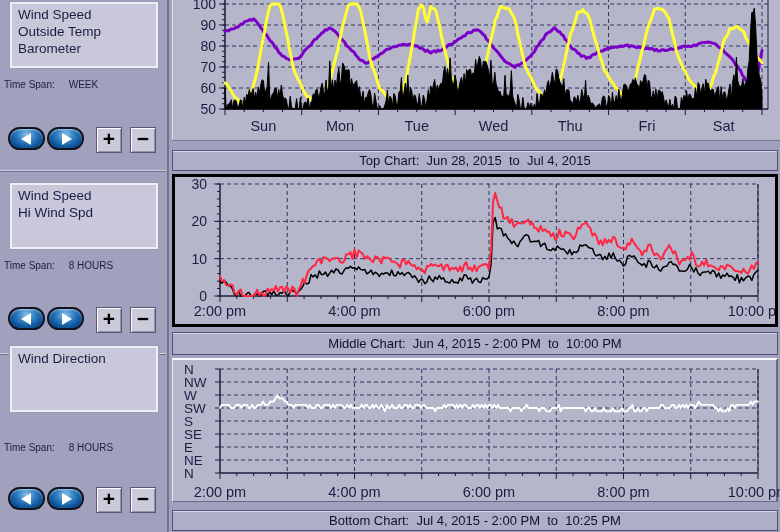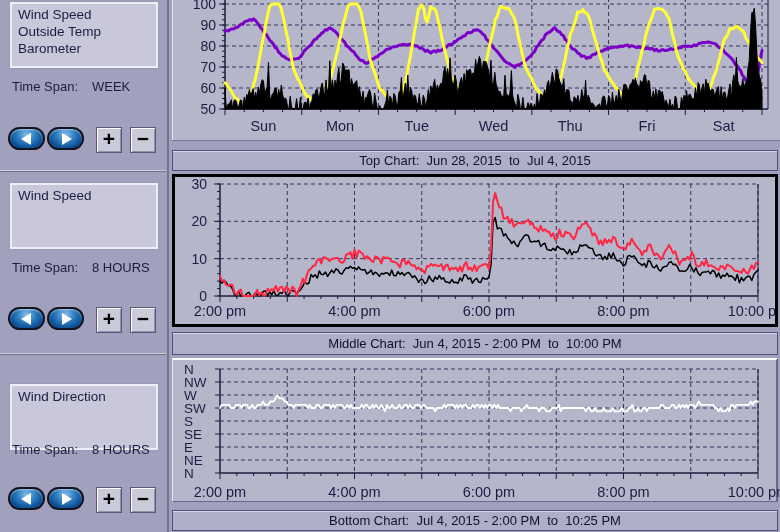--- a/index.html
+++ b/index.html
@@ -6,21 +6,21 @@
   .app{position:relative;width:780px;height:532px;overflow:hidden;
        background:#a1a1bd;font-family:"Liberation Sans",sans-serif;color:#1c1c42;}
   
   .vdivider{position:absolute;left:167px;top:0;width:2px;height:532px;background:#74748f;}
   .hgroove-light{position:absolute;left:0;width:166px;height:1px;background:#cfcfe0;}
   .hgroove-dark{position:absolute;left:0;width:166px;height:1px;background:#6e6e92;}
   .listbox{position:absolute;left:10px;width:148px;height:66px;background:#c8c8da;
            border:2px solid #eeeef6;box-sizing:border-box;outline:1px solid #9a9ab4;
            padding:2px 0 0 6px;font-size:13.5px;line-height:17px;overflow:hidden;}
   .listbox span{display:block;}
-  .timespan{position:absolute;left:12px;font-size:13px;white-space:pre;text-align:center;}
+  .timespan{position:absolute;left:4px;font-size:10px;white-space:pre;text-align:center;}
   .timespan .val{margin-left:14px;}
   .btnrow{position:absolute;left:8px;height:28px;}
   .navbtn{position:absolute;top:0;width:37px;height:23px;border-radius:12px;
           border:2px solid #14141f;box-sizing:border-box;cursor:pointer;
           background:radial-gradient(ellipse at 50% 30%, #8cc0ea 0%, #2f7fc2 38%, #0a4d94 72%, #063a75 100%);
           box-shadow:inset 0 1px 2px rgba(255,255,255,.55);}
   .tri{position:absolute;top:50%;left:50%;width:0;height:0;border-top:6px solid transparent;
        border-bottom:6px solid transparent;}
   .tri-left{transform:translate(-60%,-50%);border-right:10px solid #fff;}
   .tri-right{transform:translate(-40%,-50%);border-left:10px solid #fff;}
@@ -65,34 +65,35 @@
         </div>
       <div class="navbtn" style="left:39px">
           <span class="tri tri-right"></span>
         </div>
       <div class="sqbtn" style="left:88px"><span>+</span></div>
       <div class="sqbtn" style="left:122px"><span>−</span></div>
     </div>
 
     <div class="listbox" style="top:183px">
       <span>Wind Speed</span>
+      <span>Hi Wind Spd</span>
     </div>
     <div class="timespan" style="top:260px"><span>Time Span:</span><span class="val">8 HOURS</span></div>
     <div class="btnrow" style="top:307px">
       <div class="navbtn" style="left:0">
           <span class="tri tri-left"></span>
         </div>
       <div class="navbtn" style="left:39px">
           <span class="tri tri-right"></span>
         </div>
       <div class="sqbtn" style="left:88px"><span>+</span></div>
       <div class="sqbtn" style="left:122px"><span>−</span></div>
     </div>
 
-    <div class="listbox" style="top:384px">
+    <div class="listbox" style="top:346px">
       <span>Wind Direction</span>
     </div>
     <div class="timespan" style="top:442px"><span>Time Span:</span><span class="val">8 HOURS</span></div>
     <div class="btnrow" style="top:487px">
       <div class="navbtn" style="left:0">
           <span class="tri tri-left"></span>
         </div>
       <div class="navbtn" style="left:39px">
           <span class="tri tri-right"></span>
         </div>

